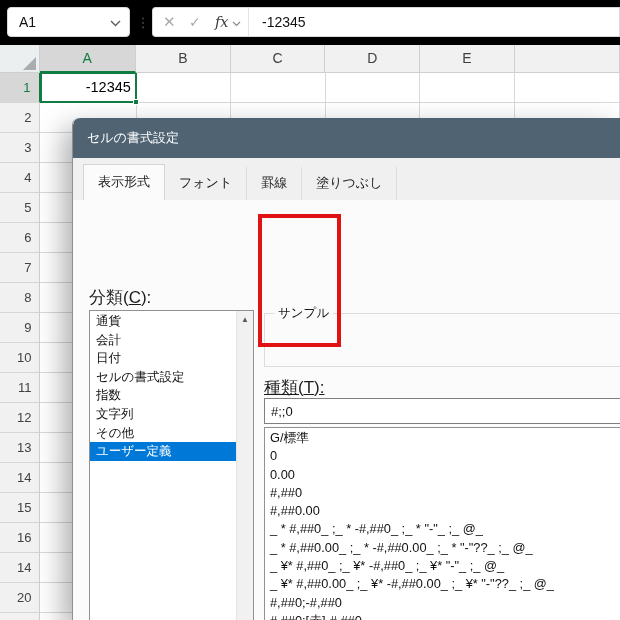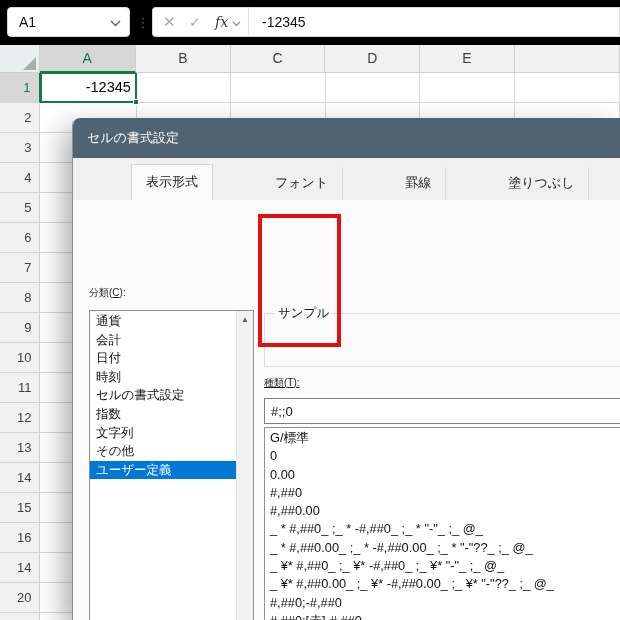--- a/index.html
+++ b/index.html
@@ -56,24 +56,24 @@
   
   .dialog {
     position:absolute; left:72px; top:118px; width:548px; height:502px;
     background:#fbfbfb; border-left:1px solid #8f8f8f; border-radius:7px 0 0 0;
     box-shadow:-8px 10px 28px rgba(0,0,0,.33); overflow:hidden; z-index:10;
   }
   .titlebar { height:40px; background:var(--titlebar); color:#fff; font-size:13px;
     line-height:40px; padding-left:14px; border-radius:7px 0 0 0; }
   .tabstrip { height:42px; background:#f0f0f0; display:flex; align-items:flex-end; padding-left:10px; }
   .tab { height:33px; line-height:32px; padding:0 14px; font-size:13px; color:#1b1b1b;
-    border-right:1px solid #dcdcdc; background:transparent;margin-left:48px; }
+    border-right:1px solid #dcdcdc; background:transparent; }
   .tab.active { background:#fbfbfb; border:1px solid #d5d5d5; border-bottom:none; height:36px; line-height:34px; }
   .dlgbody { position:relative; width:100%; height:420px; background:#fbfbfb; }
-  .lbl { position:absolute; font-size:10px; color:#1b1b1b; }
+  .lbl { position:absolute; font-size:17px; color:#1b1b1b; }
   .lbl .u { text-decoration:underline; }
   .listbox { position:absolute; left:16px; top:110px; width:165px; height:373px;
     background:#fff; border:1px solid #919191; display:flex; }
   .cat-items { flex:1; overflow:hidden; padding-top:1px; }
   .cat-item { height:18.6px; line-height:18.6px; font-size:12.5px; padding-left:6px; white-space:nowrap; color:#111; }
   .cat-item.selected { background:var(--blue); color:#fff; }
   .vscroll { width:17px; background:#f1f1f1; border-left:1px solid #e4e4e4;
     display:flex; flex-direction:column; justify-content:space-between; }
   .varrow { height:17px; line-height:17px; text-align:center; font-size:8px; color:#5a5a5a; }
   .groupbox { position:absolute; left:191px; top:113px; width:400px; height:54px;
@@ -321,21 +321,20 @@
     </div>
   <div class="dlgbody">
 
     <div class="lbl" style="left:16px; top:86px;"><span>分類(</span><span class="u">C</span><span>):</span></div>
 
     <div class="listbox">
       <div class="cat-items">
           <div class="cat-item">通貨</div>
           <div class="cat-item">会計</div>
           <div class="cat-item">日付</div>
-          <div class="cat-item">時刻</div>
           <div class="cat-item">セルの書式設定</div>
           <div class="cat-item">指数</div>
           <div class="cat-item">文字列</div>
           <div class="cat-item">その他</div>
           <div class="cat-item selected">ユーザー定義</div>
         </div>
       <div class="vscroll">
         <div class="varrow">▲</div>
 
       </div>

